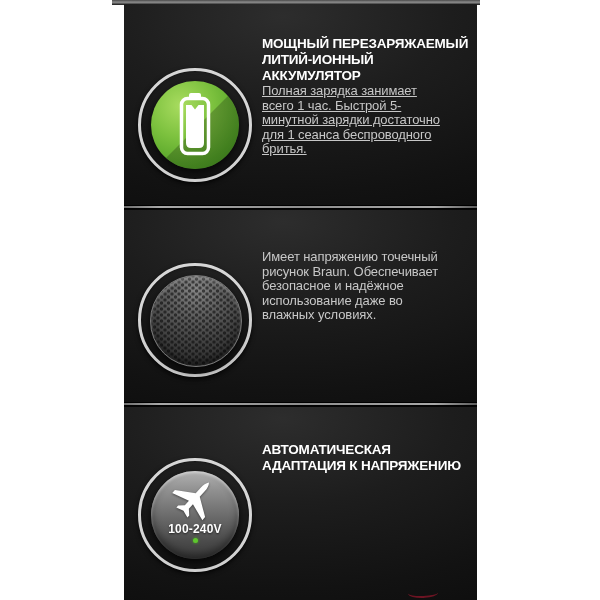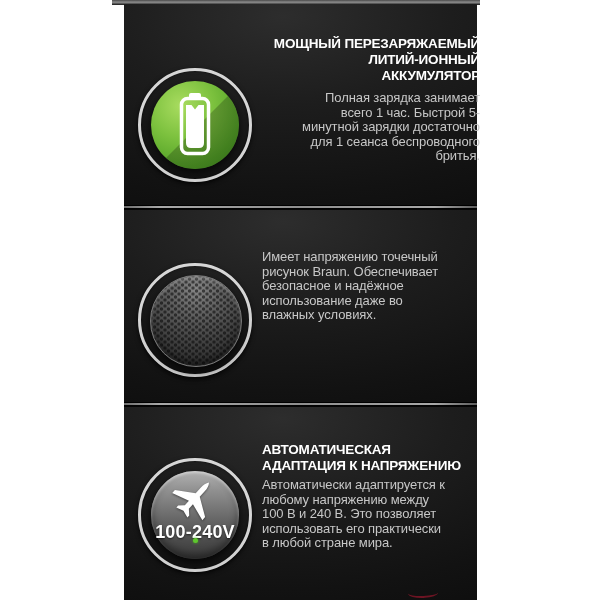--- a/index.html
+++ b/index.html
@@ -14,21 +14,21 @@
   }
   
   .top-cap{
     position:absolute;top:0;left:-12px;right:-3px;height:5px;
     background:linear-gradient(180deg,#4a4a4a 0%,#8e8e8e 45%,#151515 100%);
   }
   .section{position:absolute;left:0;width:100%;}
   .sec-bg{
     background:radial-gradient(140% 130% at 45% 6%, #2d2d2d 0%, #1d1d1d 34%, #121212 68%, #0a0a0a 100%);
   }
-  #sec1{top:4px;height:201px;text-align:right;}
+  #sec1{top:4px;height:201px;}
   #sec2{top:210px;height:192px;}
   #sec3{top:407px;height:193px;}
   .divider{position:absolute;left:0;width:100%;height:5px;}
   #div1{top:205px;} #div2{top:402px;}
   .divider .dk{height:1px;background:#000;}
   .divider .lt{height:2px;background:linear-gradient(90deg,#6f6f6f 0%,#a8a8a8 10%,#8f8f8f 50%,#a8a8a8 88%,#5c5c5c 100%);}
   .divider .dk2{height:2px;background:linear-gradient(180deg,#000 0%,#050505 100%);}
 
   
   .ring{
@@ -66,40 +66,40 @@
   }
 
   
   .inner.volt{
     background:linear-gradient(180deg,#b2b2b2 0%,#909090 22%,#6a6a6a 52%,#4b4b4b 80%,#3c3c3c 100%);
     box-shadow:inset 0 2px 3px rgba(255,255,255,.5), inset 0 -4px 8px rgba(0,0,0,.45), 0 4px 10px rgba(0,0,0,.8);
   }
   .plane-svg{position:absolute;left:21px;top:4px;filter:drop-shadow(0 1px 1px rgba(0,0,0,.45));}
   .volt-badge{
     position:absolute;left:0;right:0;top:51px;text-align:center;
-    font-weight:bold;font-size:18px;color:#ffffff;letter-spacing:.2px;
+    font-weight:bold;font-size:12px;color:#ffffff;letter-spacing:.2px;
     text-shadow:0 1px 2px rgba(0,0,0,.6);
   }
   .led{
     position:absolute;left:50%;top:67px;width:5px;height:5px;margin-left:-2.5px;
     border-radius:50%;background:#5ec62e;box-shadow:0 0 3px #49a91f;
   }
 
   
   .txt{position:absolute;left:138px;width:218px;}
   .txt h3{
     margin:0;font-size:13.5px;line-height:16px;font-weight:bold;color:#ffffff;
     letter-spacing:-0.2px;white-space:pre-line;text-transform:uppercase;
   }
   .txt p{
     margin:0;font-size:13px;line-height:14.6px;color:#c7c7c7;
     letter-spacing:-0.1px;white-space:pre-line;
   }
   #sec1 .txt{top:32px;}   
-  #sec1 .txt p{margin-top:7px;}
+  #sec1 .txt p{margin-top:0;text-decoration:underline;}
   #sec2 .txt{top:36px;}   
   #sec2 .txt p{margin-top:4px;}
   #sec3 .txt{top:35px;}   
   #sec3 .txt p{margin-top:4px;}
 
   
   .red-mark{
     position:absolute;left:284px;top:588px;width:30px;height:8px;
     border-radius:50%;border-bottom:2px solid rgba(140,22,42,.75);
     transform:rotate(-2deg);
@@ -167,22 +167,17 @@
             <path d="M0,-31 C3,-27 4,-23 4,-17 L4,-6 L30,11 L30,17 L4,9 L4,18 L11,25 L11,29 L0,25.5 L-11,29 L-11,25 L-4,18 L-4,9 L-30,17 L-30,11 L-4,-6 L-4,-17 C-4,-23 -3,-27 0,-31 Z" fill="#ffffff"></path>
           </g>
         </svg>
         <div class="volt-badge">100-240V</div>
         <div class="led"></div>
       </div>
     </div>
     <div class="txt">
       <h3>АВТОМАТИЧЕСКАЯ
 АДАПТАЦИЯ К НАПРЯЖЕНИЮ</h3>
-      <p>Автоматически адаптируется к
-любому напряжению между
-100 В и 240 В. Это позволяет
-использовать его практически
-в любой стране мира.</p>
     </div>
   </div>
 
   <div class="red-mark"></div>
 </div>
 
 </body></html>

